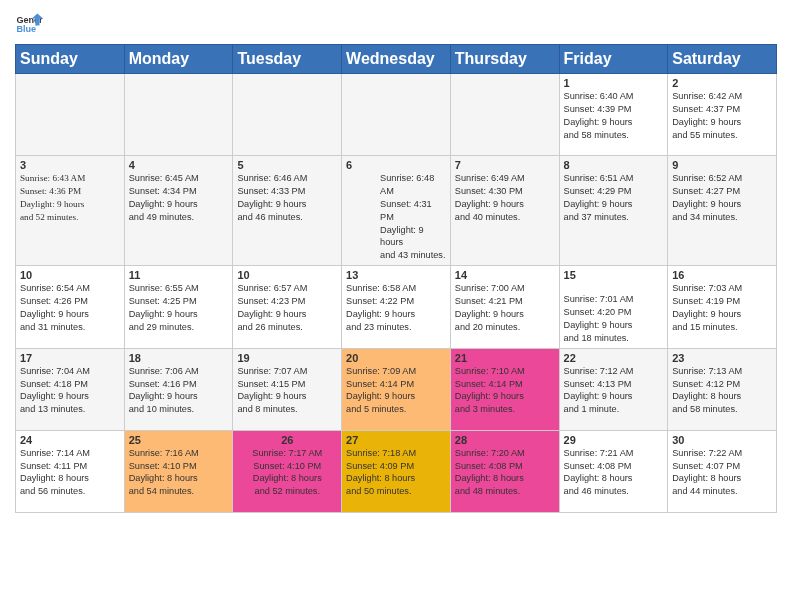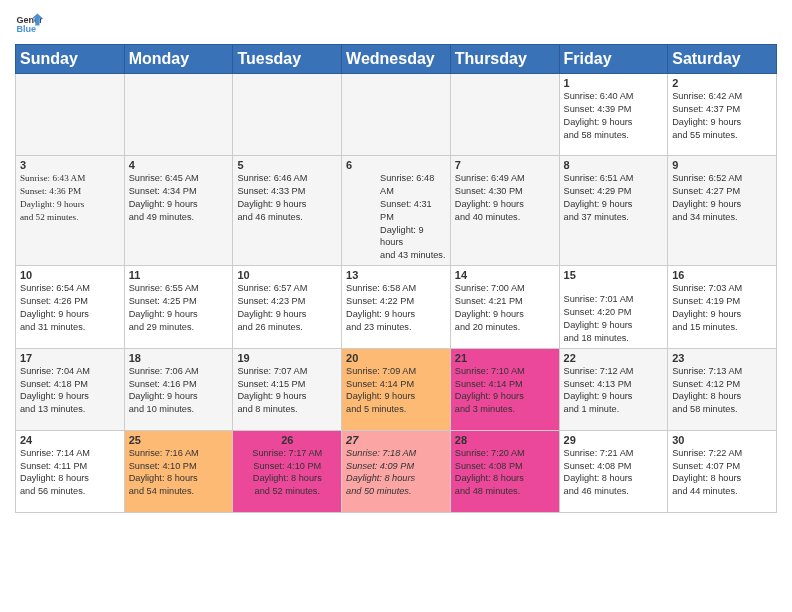--- a/index.html
+++ b/index.html
@@ -305,21 +305,21 @@
 Daylight: 8 hours
 and 54 minutes.</div>
           </td>
           <td style="background: #ec4899; text-align: center;">
             <span class="day-number">26</span>
             <div class="day-info" style="white-space: pre-line;">Sunrise: 7:17 AM
 Sunset: 4:10 PM
 Daylight: 8 hours
 and 52 minutes.</div>
           </td>
-          <td style="background: #fca5a5; font-style: italic;">
+          <td style="background: #eab308;">
             <span class="day-number">27</span>
             <div class="day-info" style="white-space: pre-line;">Sunrise: 7:18 AM
 Sunset: 4:09 PM
 Daylight: 8 hours
 and 50 minutes.</div>
           </td>
           <td style="background: #ec4899;">
             <span class="day-number">28</span>
             <div class="day-info" style="white-space: pre-line;">Sunrise: 7:20 AM
 Sunset: 4:08 PM

